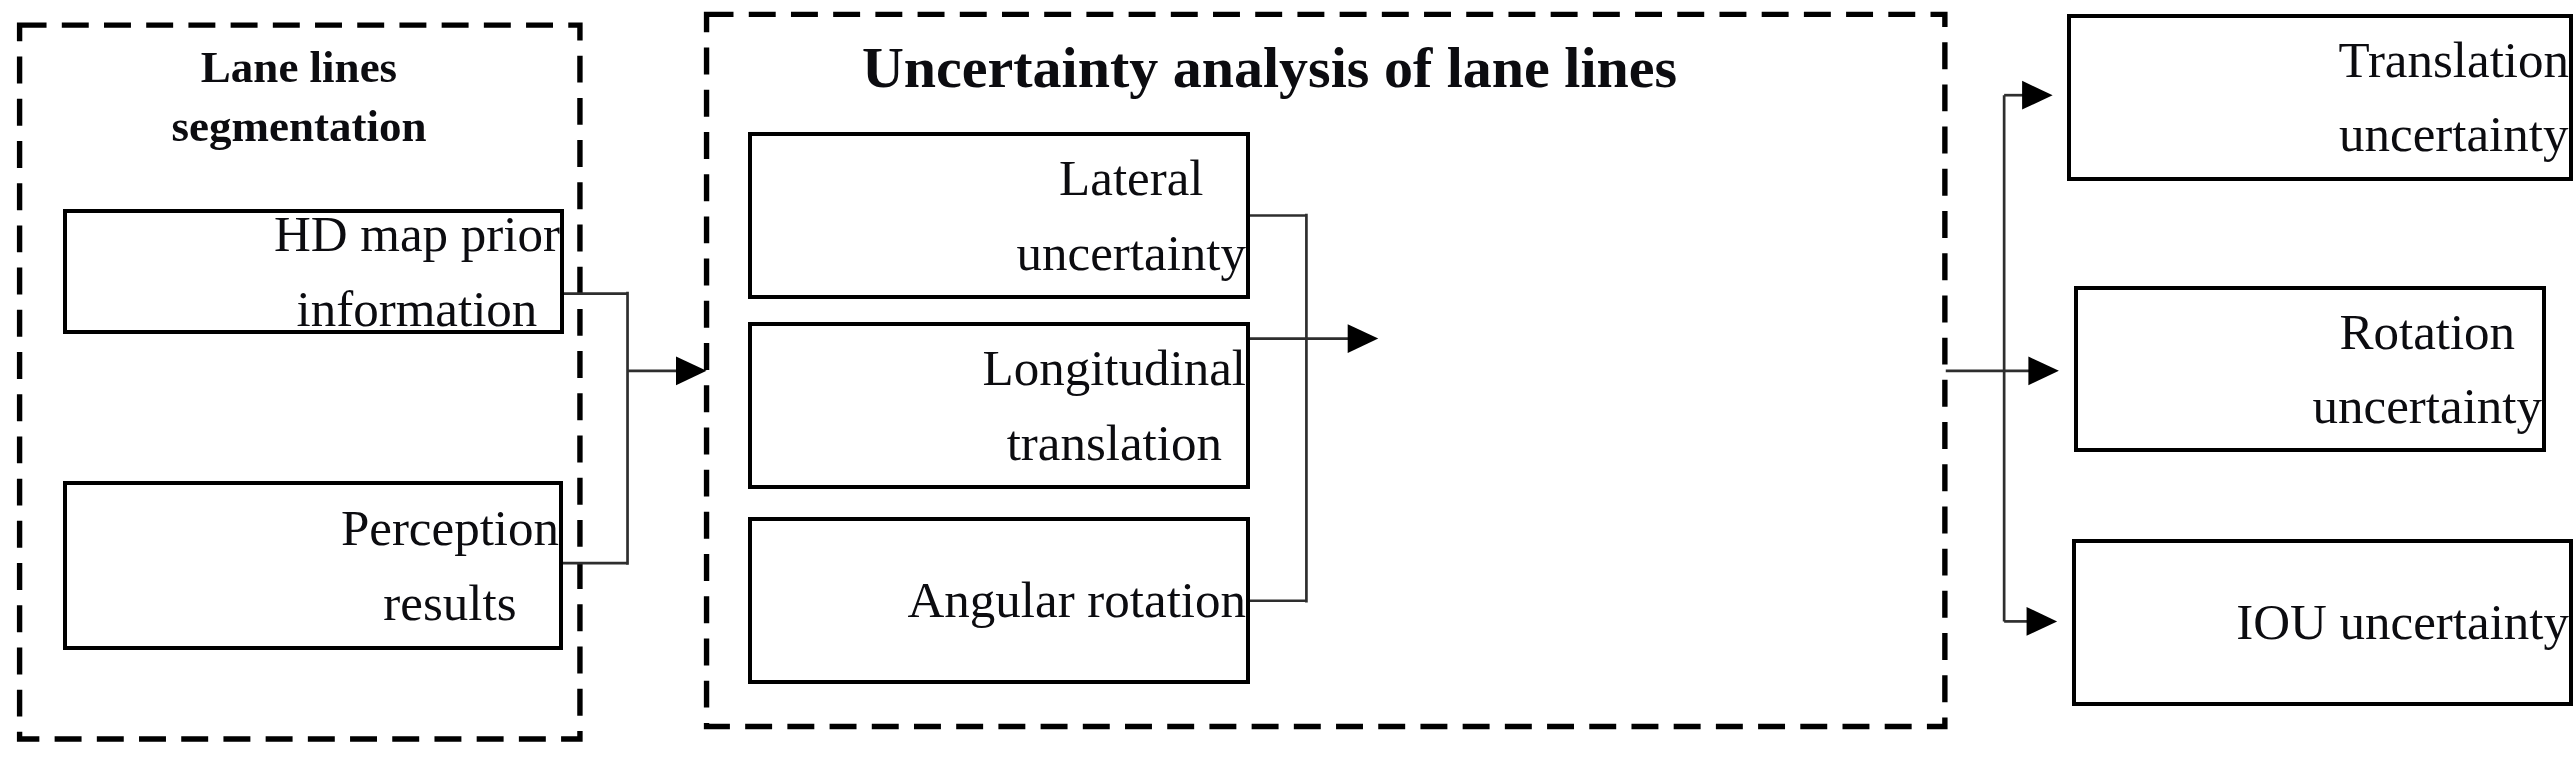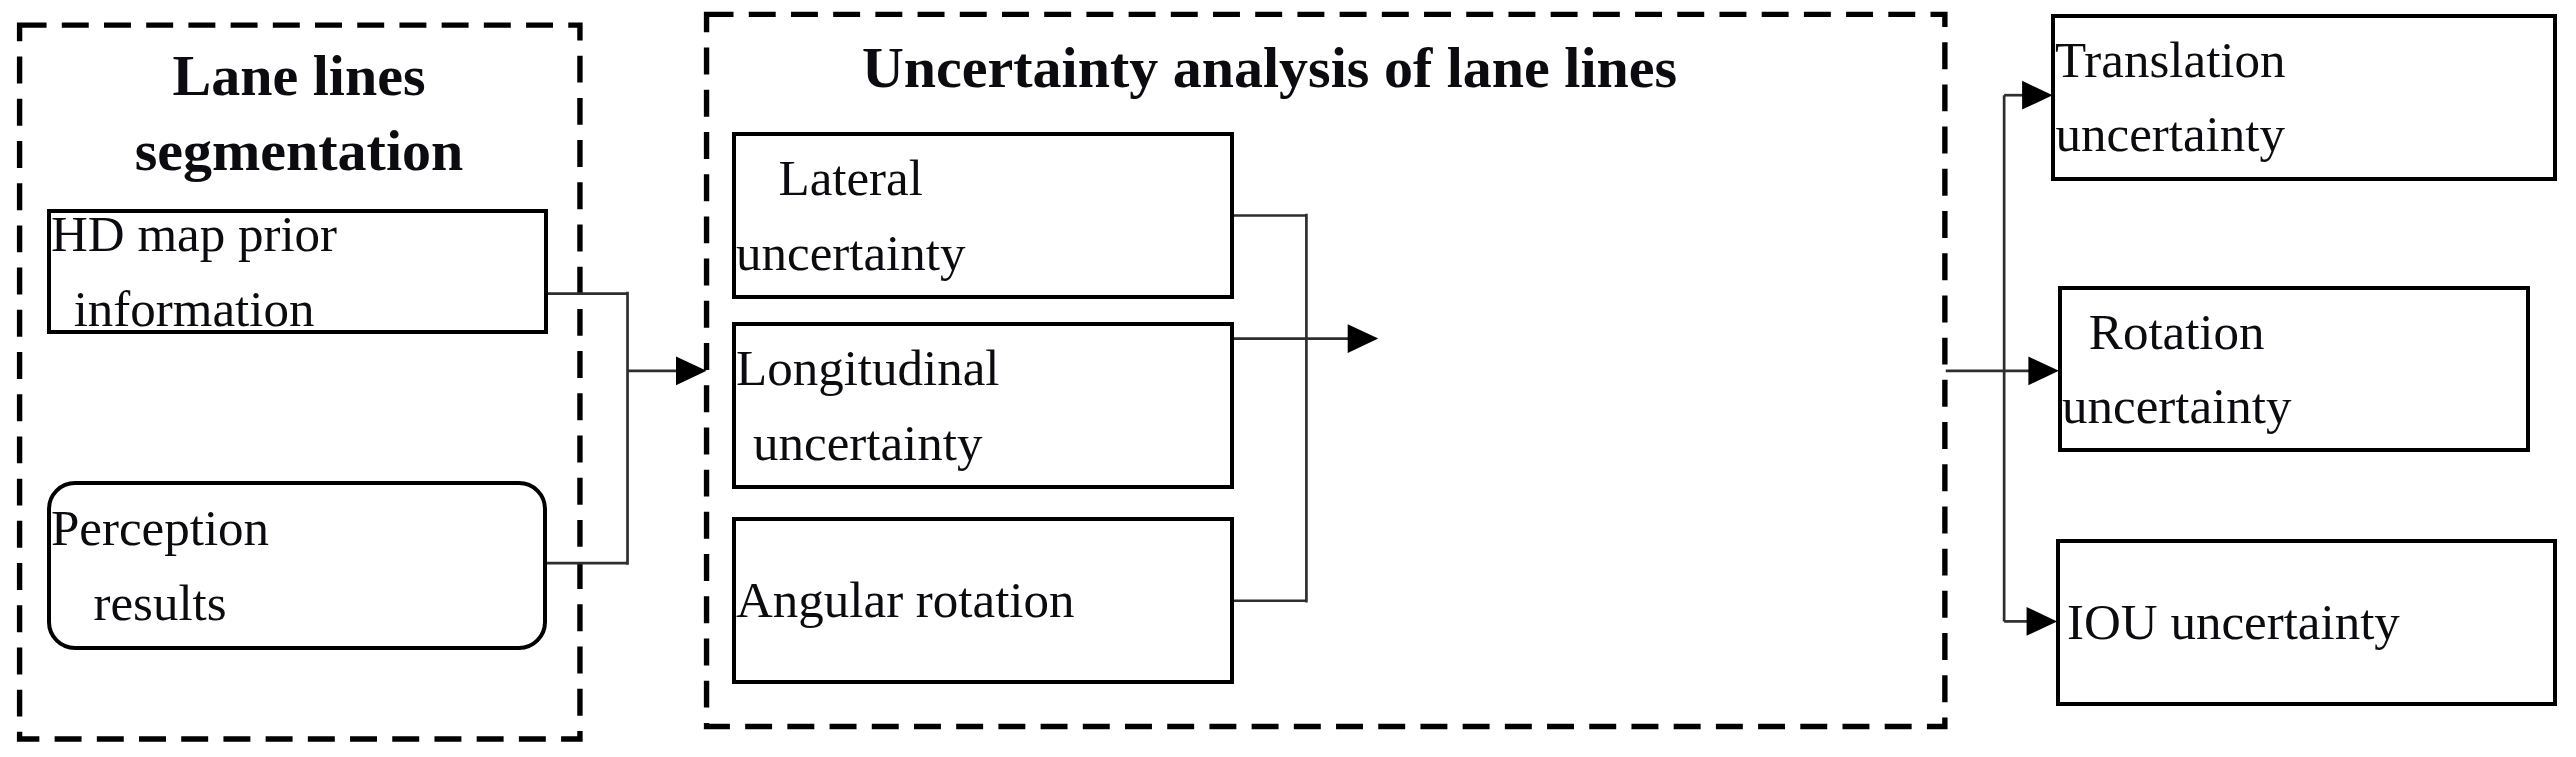--- a/index.html
+++ b/index.html
@@ -22,53 +22,54 @@
     width: 2576px;
     height: 757px;
   }
   .node-box {
     position: absolute;
     box-sizing: border-box;
     border: 4.5px solid #000000;
     background: #ffffff;
     display: flex;
     align-items: center;
-    justify-content: flex-start;
+    justify-content: flex-end;
     text-align: center;
+    margin-left: 16px;
   }
   .node-label {
     font-size: 51px;
     line-height: 1.46;
     white-space: pre-line;
     color: #0c0c10;
   }
   .panel-title {
     position: absolute;
     text-align: center;
     font-weight: bold;
     white-space: pre-line;
     color: #0c0c10;
   }
   #left-panel-title {
     left: 18px;
     top: 38px;
     width: 562px;
-    font-size: 58px;
+    font-size: 45px;
     line-height: 1.3;
   }
   #middle-panel-title {
     left: 708px;
     top: 32px;
     width: 1123px;
     font-size: 58px;
     line-height: 1.25;
   }
   
   #box-hd-map        { left: 47px;   top: 209px; width: 501px; height: 125px; }
-  #box-perception    { left: 47px;   top: 481px; width: 500px; height: 169px; border-radius: 28px; }
+  #box-perception    { left: 47px;   top: 481px; width: 500px; height: 169px; }
   #box-lateral       { left: 732px;  top: 132px; width: 502px; height: 167px; }
   #box-longitudinal  { left: 732px;  top: 322px; width: 502px; height: 167px; }
   #box-angular       { left: 732px;  top: 517px; width: 502px; height: 167px; font-family: Liberation Serif, serif; }
   #box-best-iou      { left: 1377px; top: 253px; width: 502px; height: 168px; }
   #box-translation-u { left: 2051px; top: 13.5px;  width: 506px; height: 167px; }
   #box-rotation-u    { left: 2058px; top: 286px; width: 472px; height: 166px; }
   #box-iou-u         { left: 2056px; top: 539px; width: 501px; height: 167px; padding-left: 7px; }
 </style>
 </head>
 <body>
@@ -119,21 +120,21 @@
     <span class="node-label">Perception
 results</span>
   </div>
 
   <div id="box-lateral" class="node-box">
     <span class="node-label">Lateral
 uncertainty</span>
   </div>
   <div id="box-longitudinal" class="node-box">
     <span class="node-label">Longitudinal
-uncertainty</span>
+translation</span>
   </div>
   <div id="box-angular" class="node-box">
     <span class="node-label">Angular rotation</span>
   </div>
 
   <div id="box-translation-u" class="node-box">
     <span class="node-label">Translation
 uncertainty</span>
   </div>
   <div id="box-rotation-u" class="node-box">

